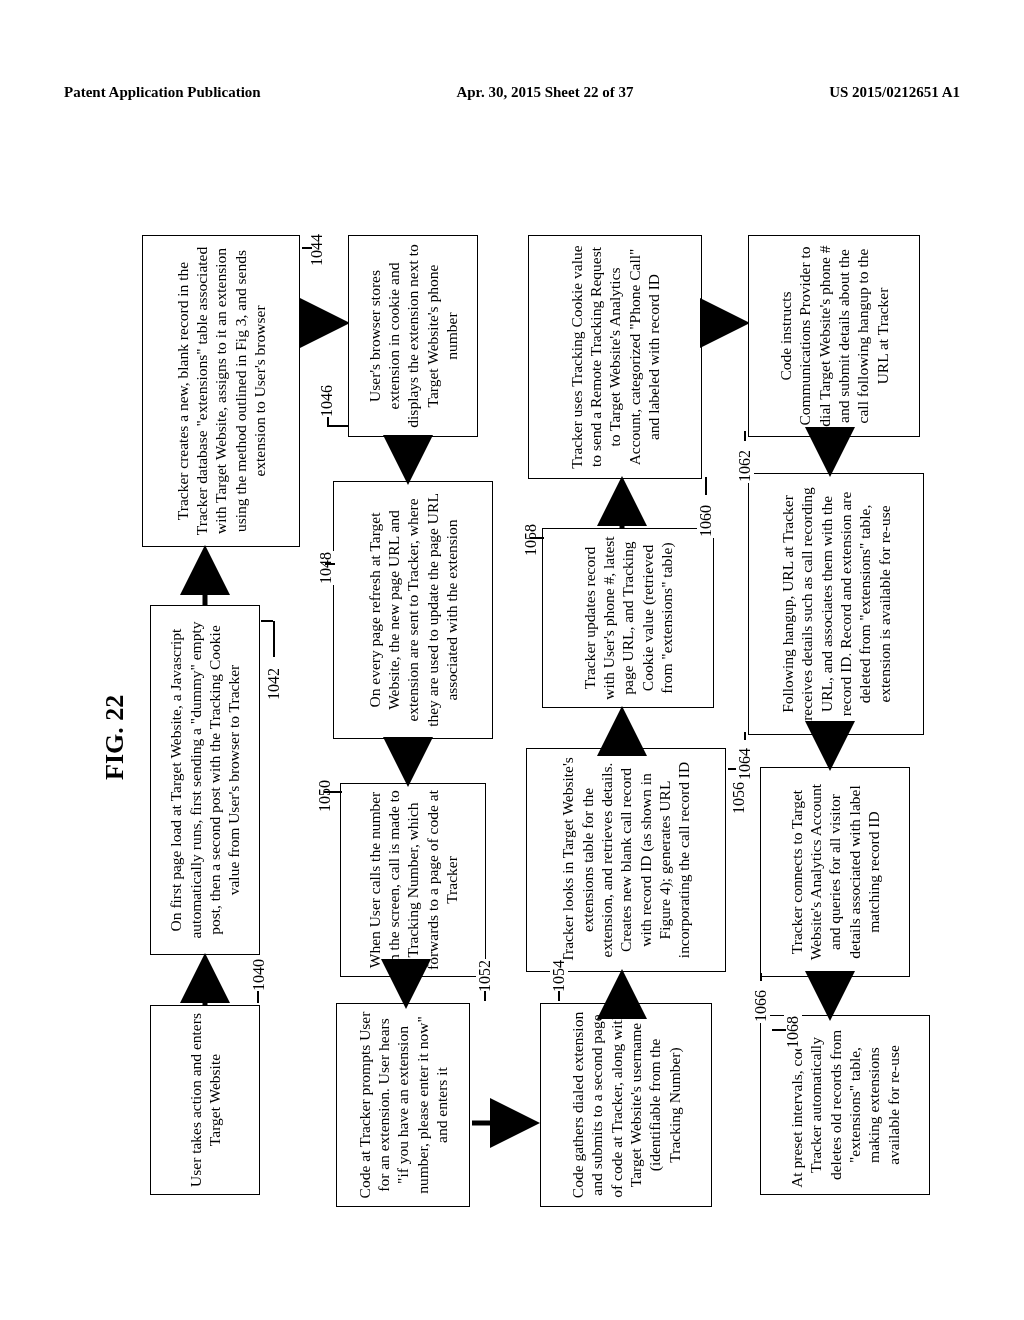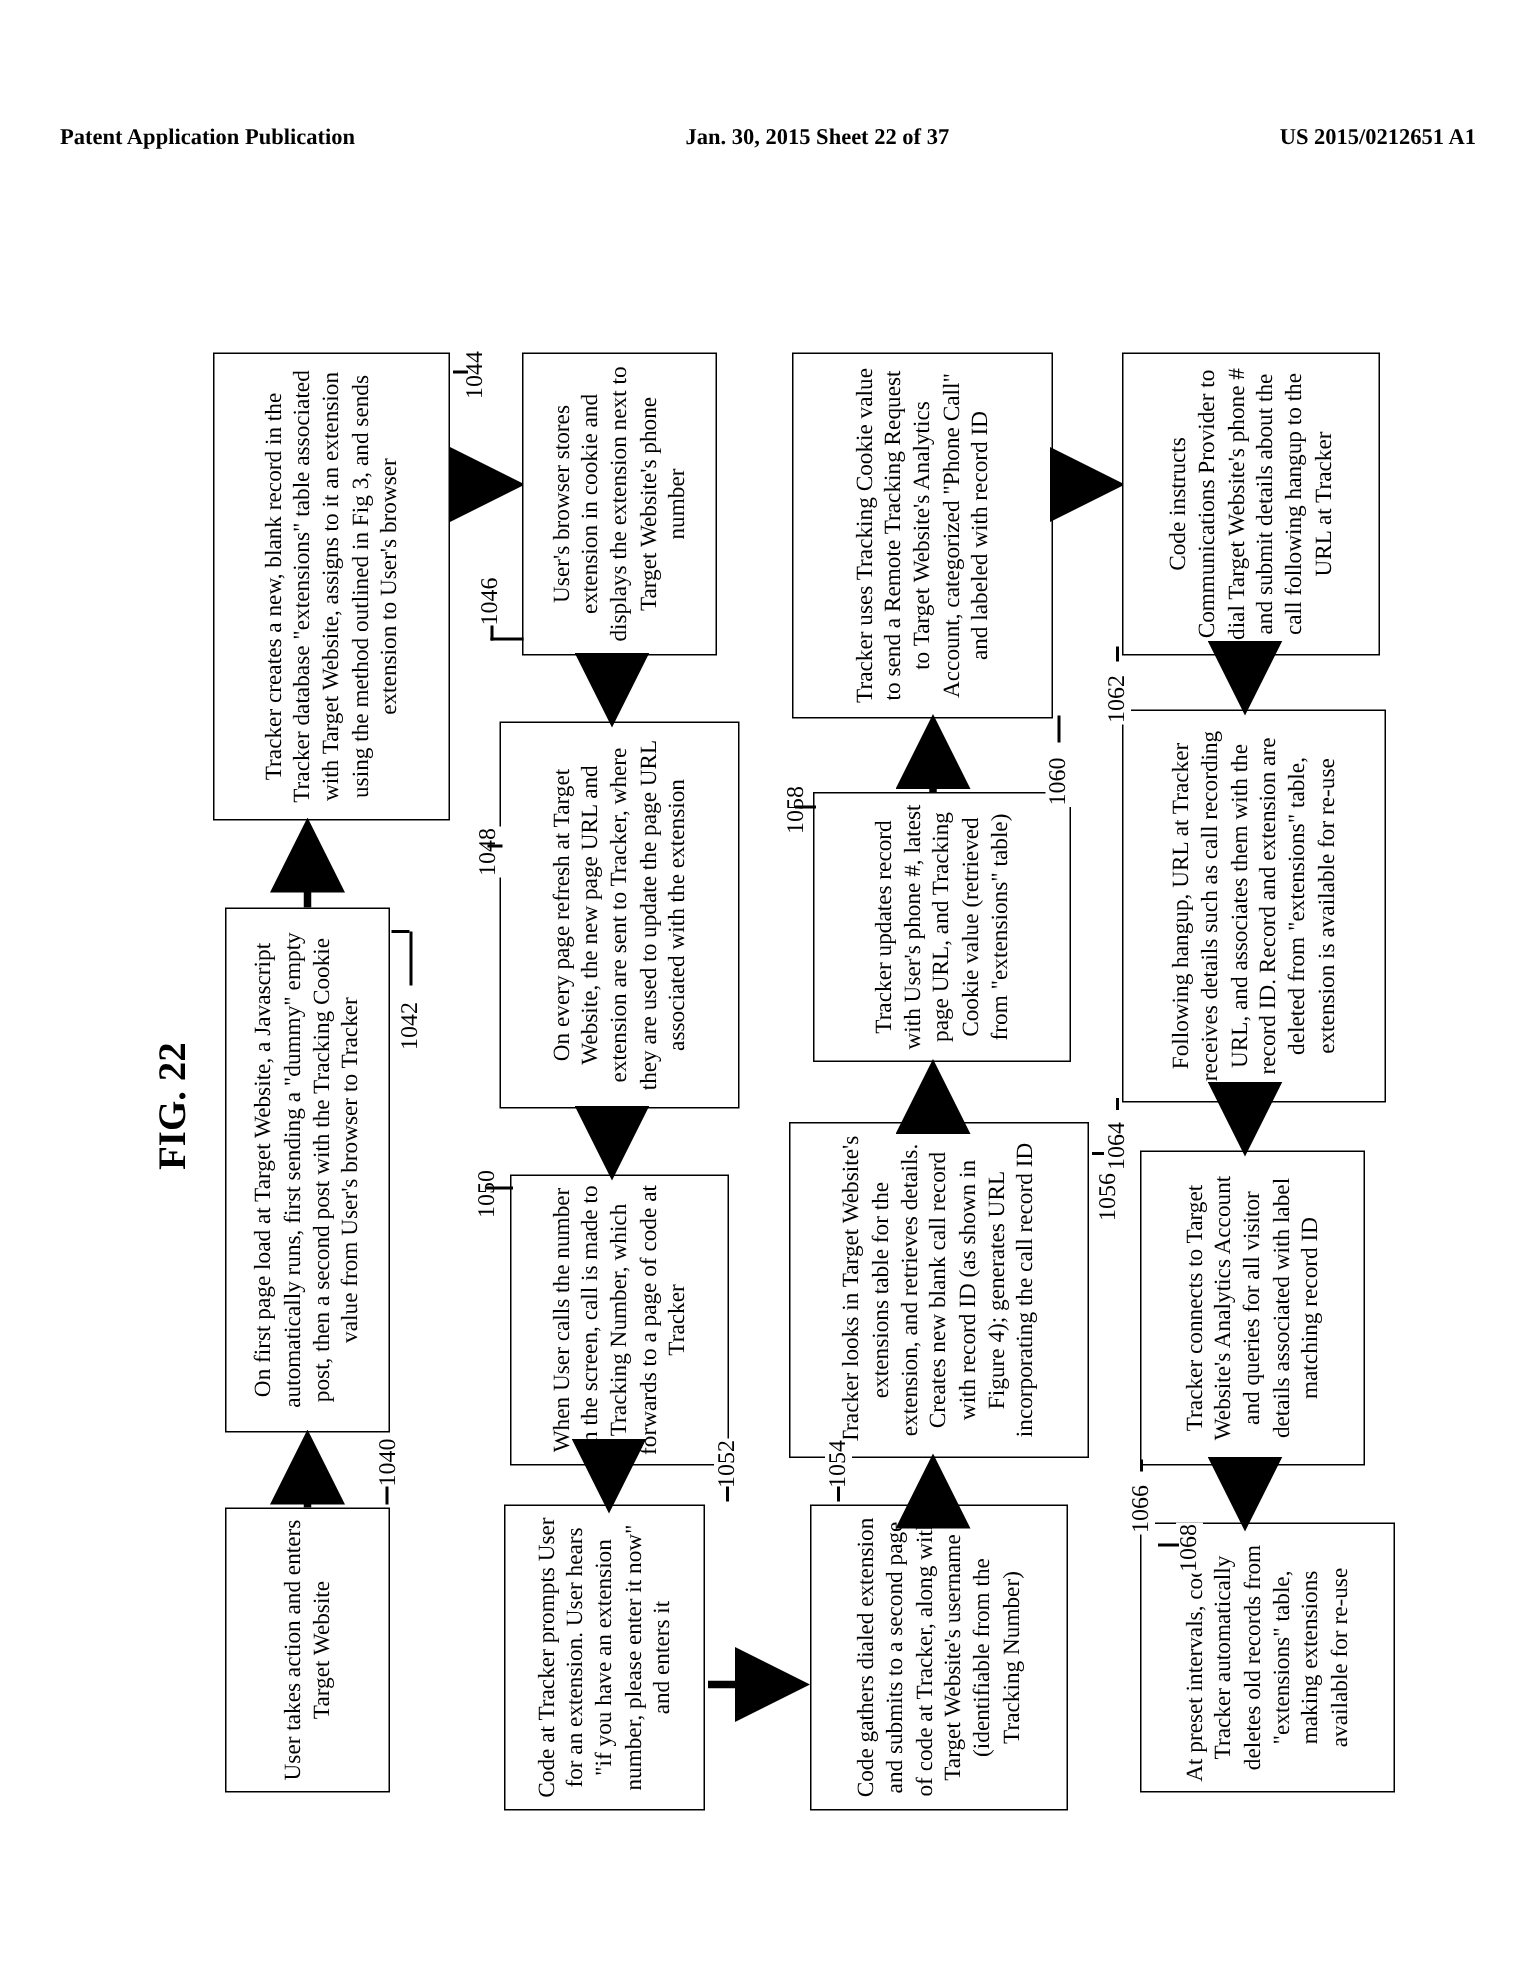--- a/index.html
+++ b/index.html
@@ -9,21 +9,21 @@
     width: 1024px;
     height: 1320px;
     position: relative;
     overflow: hidden;
   }
   .header {
     position: absolute;
     top: 84px;
     left: 0;
     width: 1024px;
-    padding: 0 40px;
+    padding: 0 64px;
     display: flex;
     justify-content: space-between;
     font-size: 15px;
     font-weight: bold;
   }
   .sheet {
     position: absolute;
     top: 175px;
     left: 0;
     width: 1024px;
@@ -73,21 +73,21 @@
   svg.arrow {
     position: absolute;
     overflow: visible;
   }
 </style>
 </head>
 <body>
 
 <div class="header">
   <span>Patent Application Publication</span>
-  <span>Jan. 30, 2015  Sheet 22 of 37</span>
+  <span>Apr. 30, 2015  Sheet 22 of 37</span>
   <span>US 2015/0212651 A1</span>
 </div>
 
 <div class="sheet">
   <div class="canvas-wrap">
     <div class="canvas">
 
       <div class="fig-title" style="left:485px; top:100px;">FIG. 22</div>
 
       <div class="box" style="left:70px;  top:150px; width:190px; height:110px;">User takes action and enters Target Website</div>

